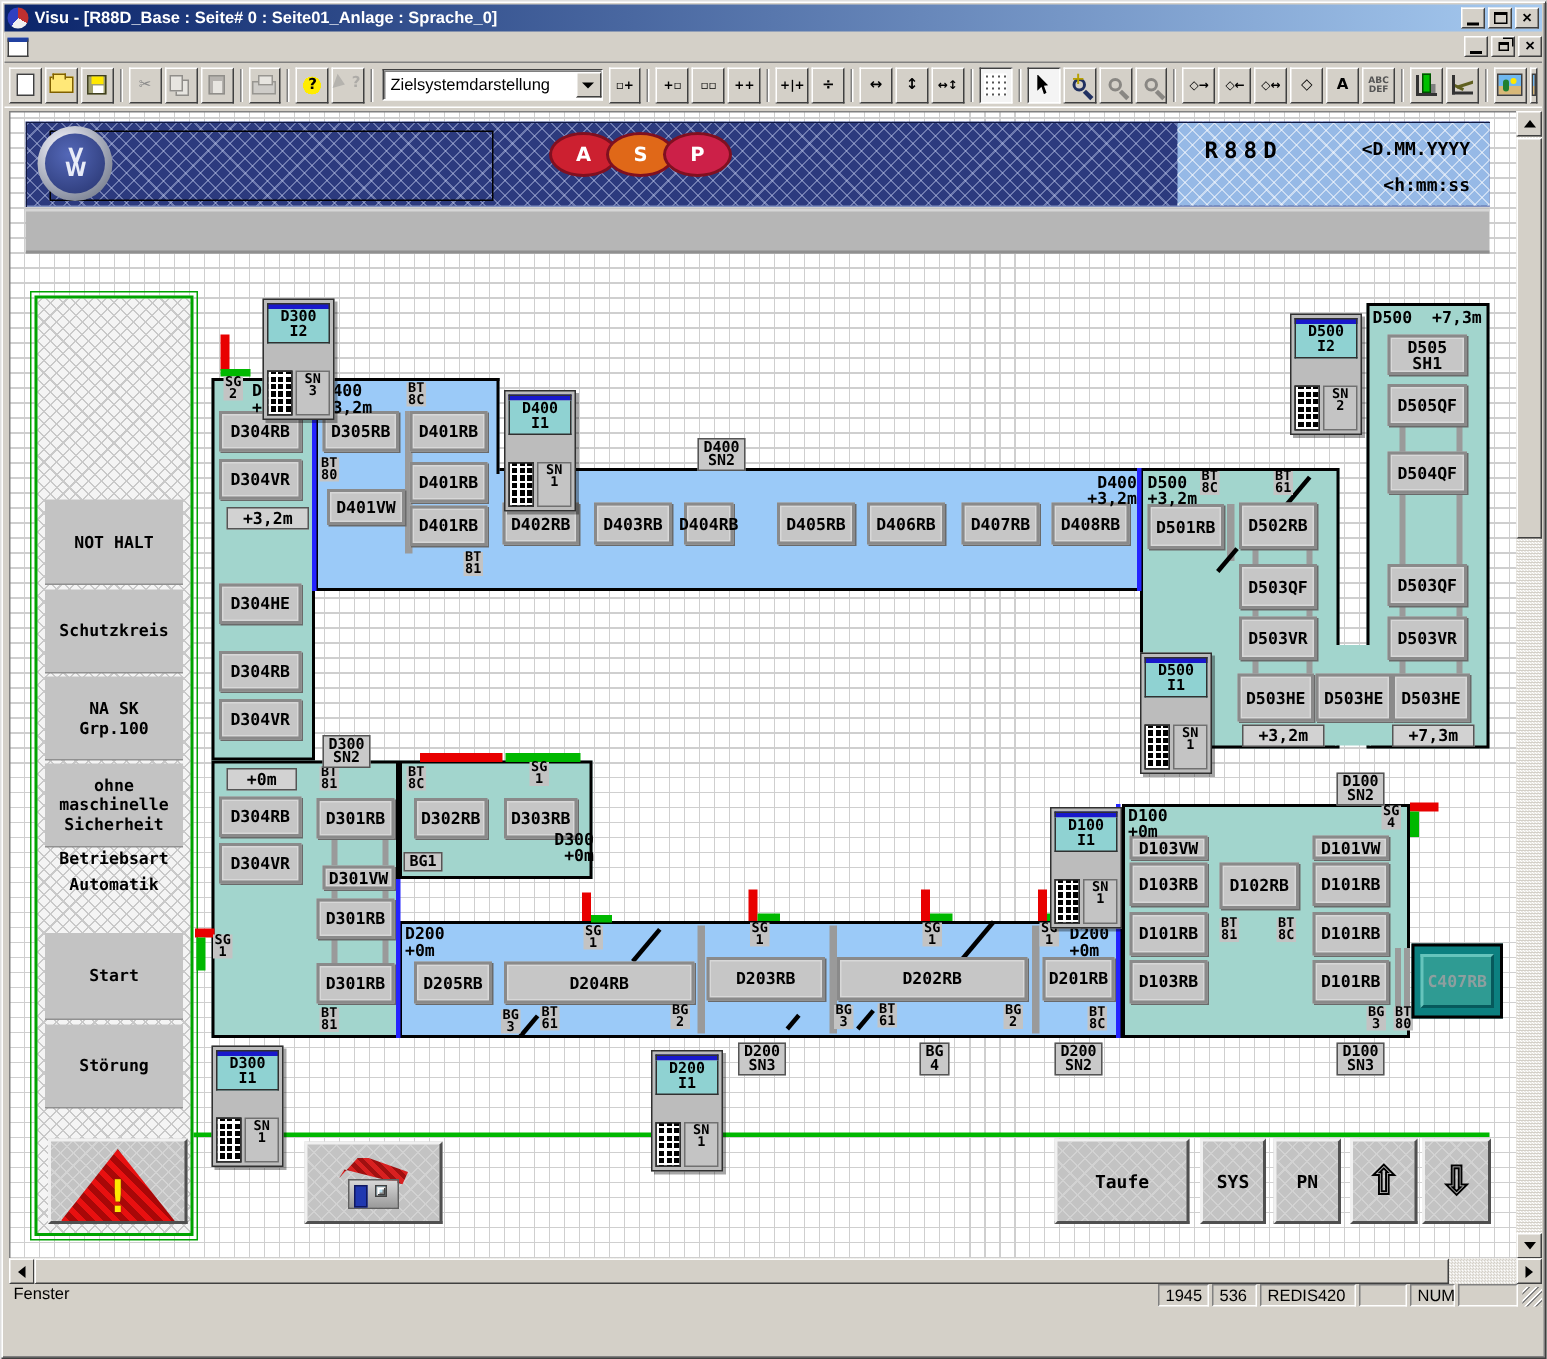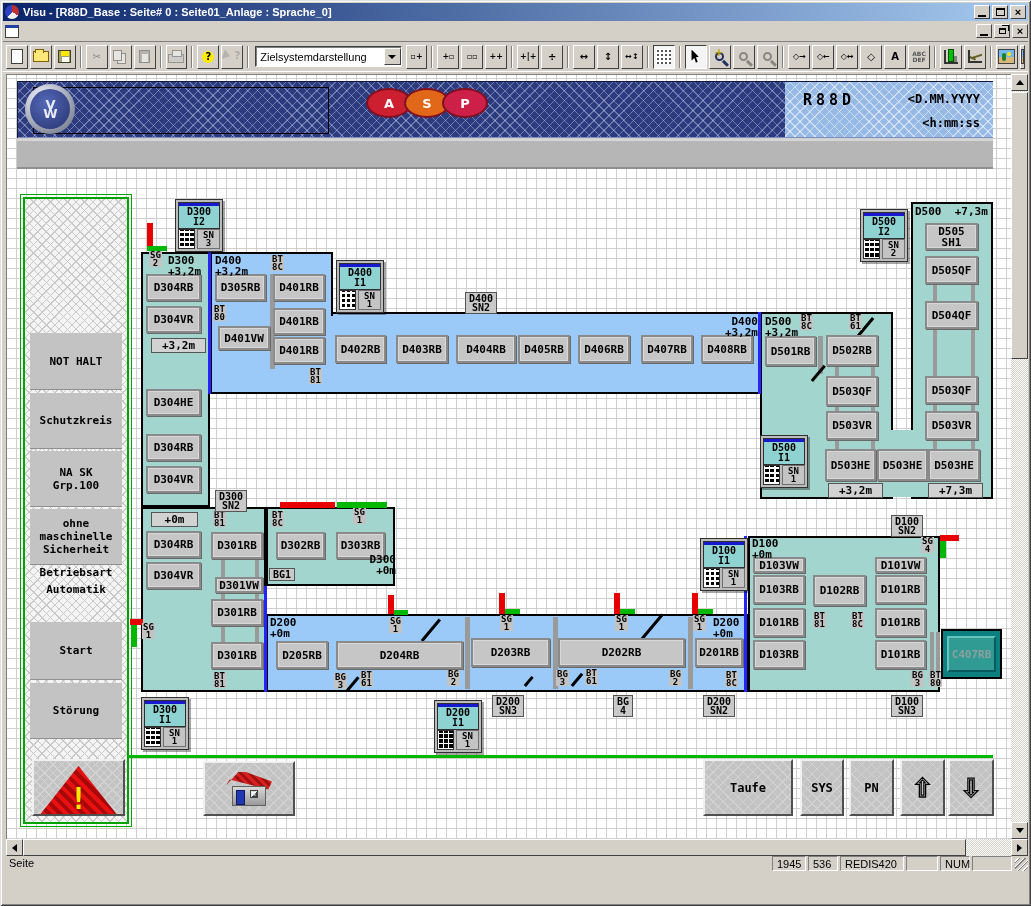--- a/index.html
+++ b/index.html
@@ -132,21 +132,21 @@
   .val{position:absolute;background:#d2d2d2;border:1px solid #555;font-size:11px;line-height:13px;text-align:center;}
   .hdr{position:absolute;font-size:11px;line-height:11px;white-space:pre;}
   .hdr.r{text-align:right;}
   .stroke{position:absolute;}
   .slash{position:absolute;height:3px;background:#000;transform:rotate(-50deg);transform-origin:0 100%;}
   .rail{position:absolute;background:#9a9a9a;}
   
   .panel{position:absolute;width:48px;background:#bcbcbc;border:1px solid #303030;box-shadow:2px 2px 0 rgba(0,0,0,.35);padding:2px;}
   .pblue{height:4px;background:#1818cc;border:1px solid #303030;border-bottom:none;}
   .pscr{background:#8fd2d2;border:1px solid #303030;border-top:none;text-align:center;font-size:10px;line-height:10px;padding:1px 0;}
-  .prow{display:flex;gap:2px;margin-top:0;height:20px;}
+  .prow{display:flex;gap:2px;margin-top:18px;height:30px;}
   .pkey{width:17px;background:#000;background-image:repeating-linear-gradient(0deg,#fff 0 1.5px,transparent 1.5px 5px),repeating-linear-gradient(90deg,#fff 0 1.5px,transparent 1.5px 5px);border:1px solid #303030;}
   .psn{flex:1;background:#c4c4c4;border:1px solid #707070;font-size:9px;line-height:8px;text-align:center;padding-top:1px;}
   
   .c407{position:absolute;left:935px;top:555px;width:61px;height:50px;background:#0c8080;border:2px solid #000;padding:5px 4px;}
   .c407 .inner{width:100%;height:100%;background:#2f9b93;border:2px solid;border-color:#66c4bc #06595c #06595c #66c4bc;
      display:flex;align-items:center;justify-content:center;font-size:11px;color:#8d9f9f;}
   
   .bigbtn{position:absolute;background:#c3c3c3;border:2px solid;border-color:#f0f0f0 #505050 #505050 #f0f0f0;
      background-image:repeating-linear-gradient(45deg,#d2d2d2 0 1px,transparent 1px 7px),repeating-linear-gradient(-45deg,#d2d2d2 0 1px,transparent 1px 7px);
      display:flex;align-items:center;justify-content:center;font-size:12px;}
@@ -382,21 +382,21 @@
           <div class="blk" style="position: absolute; left: 140px; top: 392px; width: 55px; height: 27px;">D304VR</div>
           <div class="blk" style="position: absolute; left: 140px; top: 457px; width: 55px; height: 27px;">D304RB</div>
           <div class="blk" style="position: absolute; left: 140px; top: 488px; width: 55px; height: 27px;">D304VR</div>
           <div class="blk" style="position: absolute; left: 209px; top: 200px; width: 51px; height: 27px;">D305RB</div>
           <div class="blk" style="position: absolute; left: 267px; top: 200px; width: 52px; height: 27px;">D401RB</div>
           <div class="blk" style="position: absolute; left: 267px; top: 234px; width: 52px; height: 27px;">D401RB</div>
           <div class="blk" style="position: absolute; left: 212px; top: 252px; width: 52px; height: 24px;">D401VW</div>
           <div class="blk" style="position: absolute; left: 267px; top: 263px; width: 52px; height: 27px;">D401RB</div>
           <div class="blk" style="position: absolute; left: 329px; top: 261px; width: 51px; height: 28px;">D402RB</div>
           <div class="blk" style="position: absolute; left: 390px; top: 261px; width: 52px; height: 28px;">D403RB</div>
-          <div class="blk" style="position: absolute; left: 450px; top: 261px; width: 60px; height: 28px;">D404RB</div>
+          <div class="blk" style="position: absolute; left: 450px; top: 261px; width: 33px; height: 28px;">D404RB</div>
           <div class="blk" style="position: absolute; left: 512px; top: 261px; width: 52px; height: 28px;">D405RB</div>
           <div class="blk" style="position: absolute; left: 572px; top: 261px; width: 52px; height: 28px;">D406RB</div>
           <div class="blk" style="position: absolute; left: 635px; top: 261px; width: 52px; height: 28px;">D407RB</div>
           <div class="blk" style="position: absolute; left: 695px; top: 261px; width: 52px; height: 28px;">D408RB</div>
           <div class="blk" style="position: absolute; left: 759px; top: 262px; width: 51px; height: 30px;">D501RB</div>
           <div class="blk" style="position: absolute; left: 820px; top: 261px; width: 52px; height: 31px;">D502RB</div>
           <div class="blk" style="position: absolute; left: 820px; top: 302px; width: 52px; height: 30px;">D503QF</div>
           <div class="blk" style="position: absolute; left: 820px; top: 337px; width: 52px; height: 29px;">D503VR</div>
           <div class="blk" style="position: absolute; left: 919px; top: 149px; width: 53px; height: 27px;">D505
 SH1</div>
@@ -697,21 +697,21 @@
           <span class="tri lf"></span>
         </div>
       <div class="thumb" style="left:17px;top:0;width:943px;height:17px"></div>
       <div class="sbtn3d" style="right:0;top:0;width:17px;height:17px">
           <span class="tri rt"></span>
         </div>
     </div>
   </div>
 
   <div class="statusbar">
-    <span class="stext">Seite</span>
+    <span class="stext">Fenster</span>
     <span id="statuscells" style="display:flex;gap:2px;margin-right:14px;">
         <span class="scell" style="width: 34px;">1945</span>
         <span class="scell" style="width: 30px;">536</span>
         <span class="scell" style="width: 64px;">REDIS420</span>
         <span class="scell" style="width: 32px;"></span>
         <span class="scell" style="width: 30px;">NUM</span>
         <span class="scell" style="width: 40px;"></span>
       </span>
     <span class="grip"></span>
   </div>

